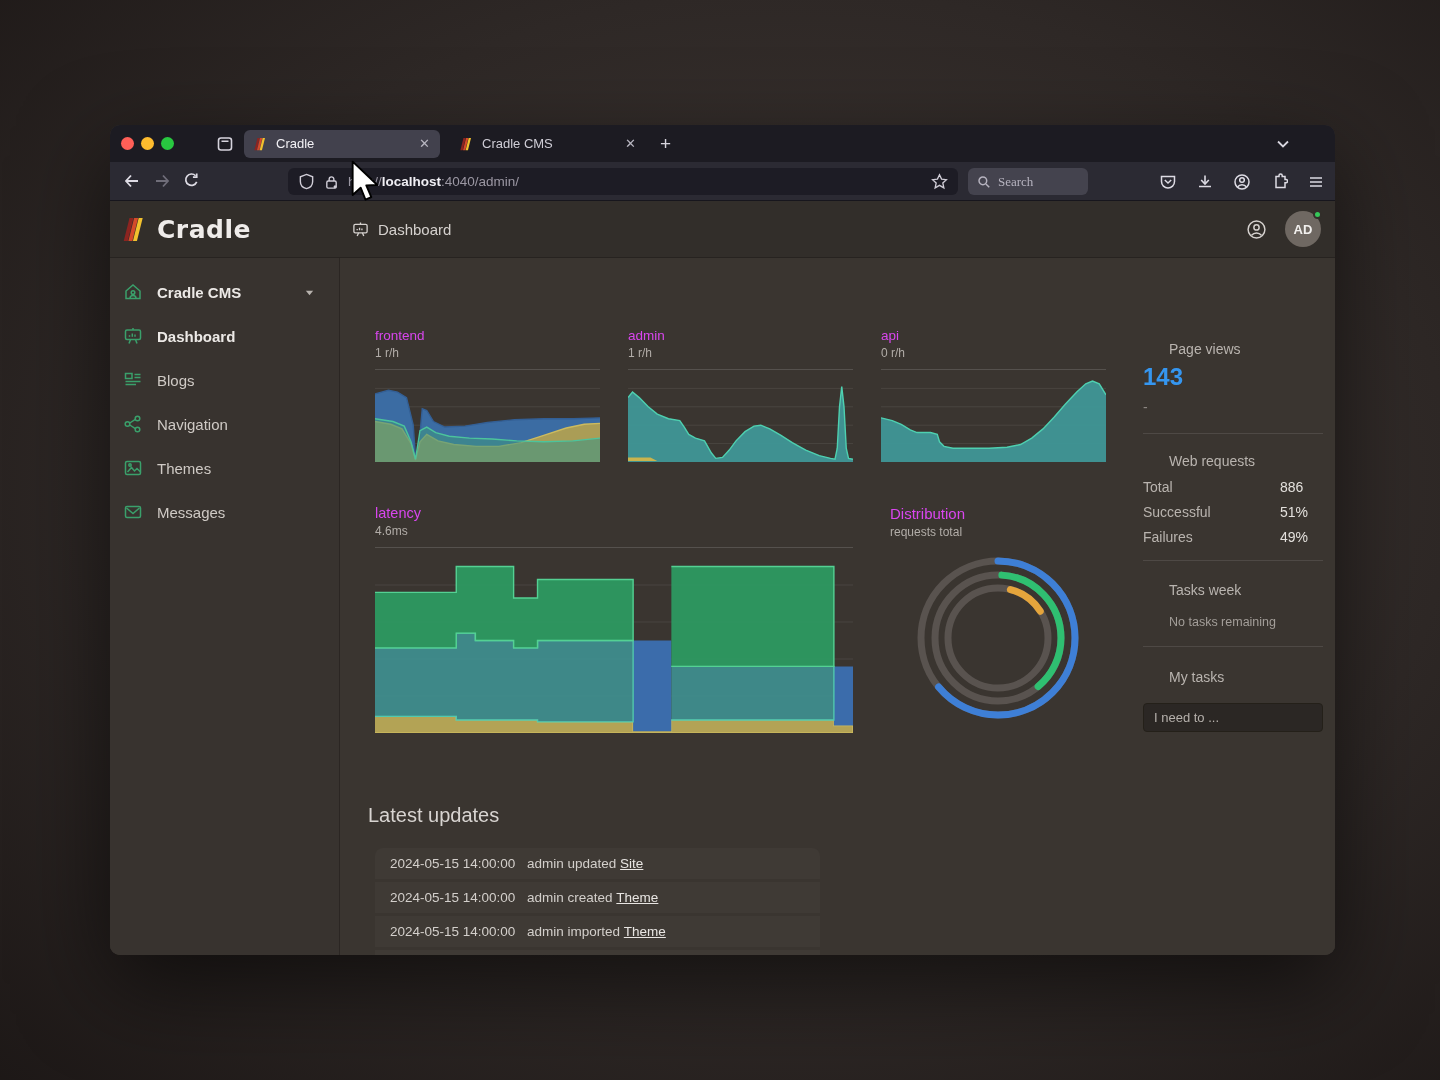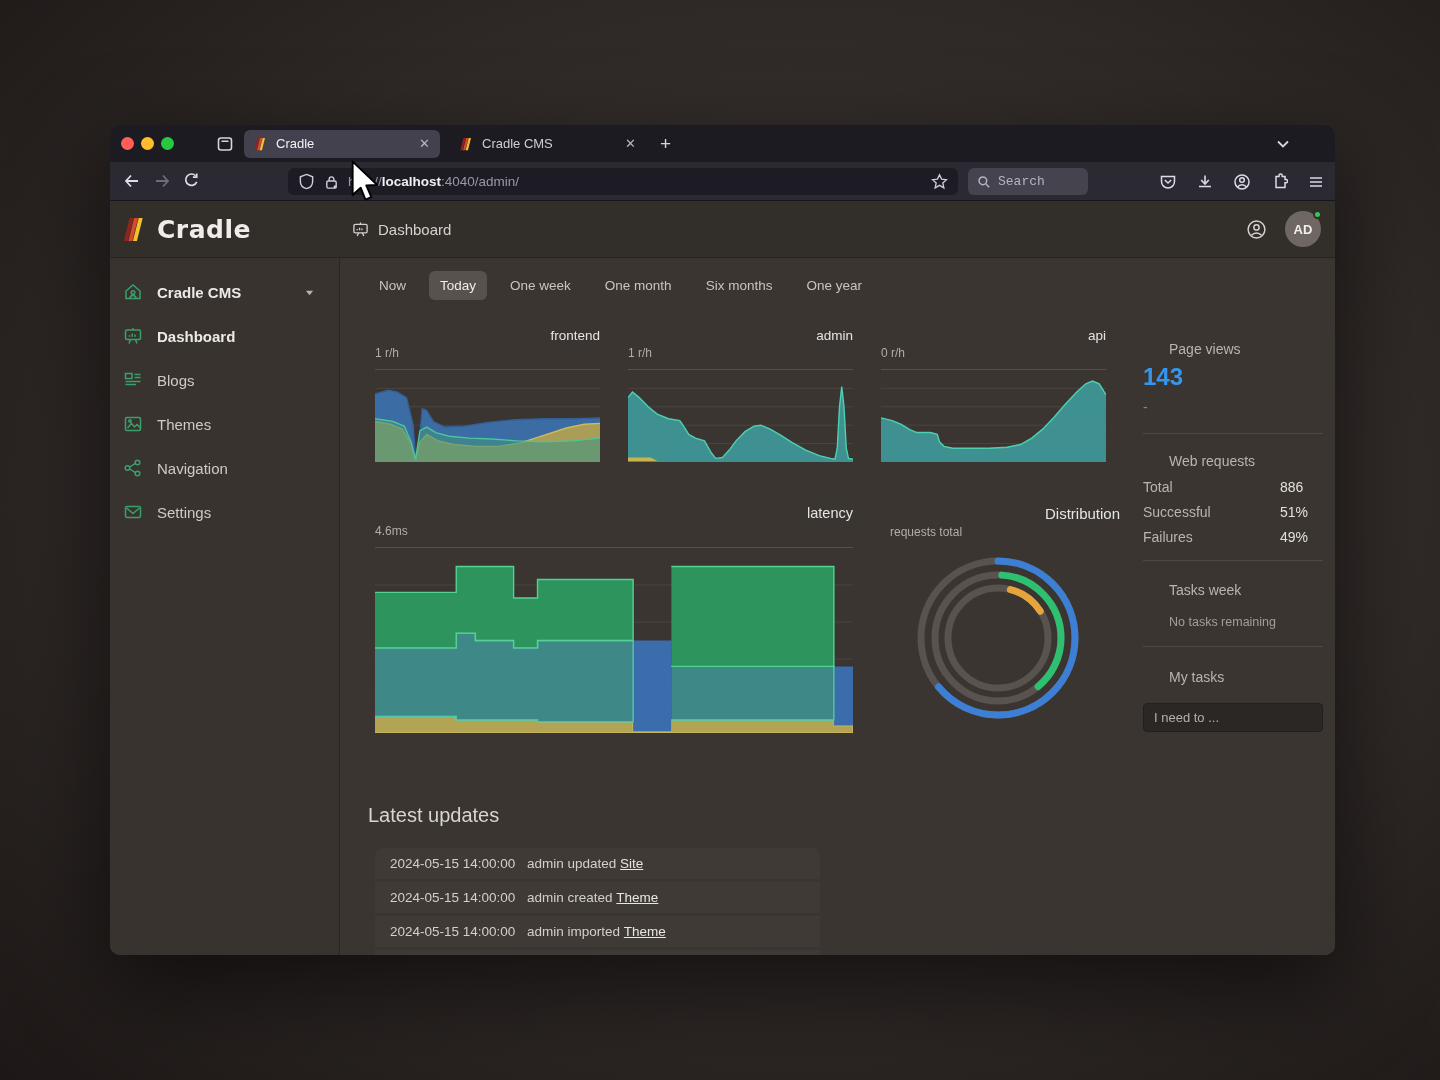--- a/index.html
+++ b/index.html
@@ -29,21 +29,21 @@
   .toolbar { position:absolute; left:0; top:37px; width:100%; height:39px; background:#2b2a33;
     display:flex; align-items:center; border-bottom:1px solid #17161d; }
   .navbtns { display:flex; gap:10px; margin-left:12px; color:#dddbe4; }
   .navbtns .dim { color:#6f6d79; }
   .urlbar { position:absolute; left:178px; top:6px; width:670px; height:27px; background:#1d1c25;
     border-radius:6px; display:flex; align-items:center; padding:0 10px; gap:9px; font-size:13.5px; }
   .url-text { flex:1; color:#9b97a3; white-space:nowrap; }
   .url-text b { color:#f0eff4; font-weight:bold; }
   .searchbox { position:absolute; left:858px; top:6px; width:120px; height:27px; background:#44434e;
     border-radius:6px; display:flex; align-items:center; padding:0 9px; gap:7px; }
-  .searchbox input { background:transparent; border:none; outline:none; color:#c9c6d1; font-size:13px; width:80px; font-family:Liberation Mono, monospace; }
+  .searchbox input { background:transparent; border:none; outline:none; color:#c9c6d1; font-size:13px; width:80px; font-family:Liberation Serif, serif; }
   .searchbox input::placeholder { color:#b6b3bf; }
   .tool-icons { position:absolute; right:10px; top:6px; height:27px; display:flex; align-items:center; gap:19px; color:#dddbe4; }
 
   
   .app { position:absolute; left:0; top:76px; width:100%; height:754px; background:#3a3530; }
   .appheader { position:absolute; left:0; top:0; width:100%; height:57px; background:#322e2a; border-bottom:1px solid #272320; display:flex; align-items:center; }
   .brand { display:flex; align-items:center; gap:9px; margin-left:12px; }
   .brand-name { font-size:25px; font-weight:bold; letter-spacing:.5px; color:#efecea; font-family:"DejaVu Sans",sans-serif; }
   .headnav { position:absolute; left:242px; display:flex; align-items:center; gap:9px; color:#d5d1ce; font-size:15px; }
   .headright { position:absolute; right:14px; display:flex; align-items:center; gap:18px; }
@@ -61,21 +61,21 @@
   .side-footer .chev { position:absolute; right:22px; color:#b8b3ae; }
   .version { position:absolute; left:78px; bottom:3px; font-size:9.5px; color:#6e6963; letter-spacing:.2px; }
 
   .content { position:absolute; left:230px; top:57px; width:995px; height:697px; background:#3a3530; }
 
   .timeranges { position:absolute; left:28px; top:13px; display:flex; align-items:center; gap:12px; font-size:13.5px; color:#c9c4bf; }
   .timeranges .tr { padding:7px 11px; border-radius:6px; }
   .timeranges .tr.selected { background:#58524c; color:#efecea; }
 
   .card { position:absolute; }
-  .card .c-title { font-size:13.5px; color:#e5e5e5;text-align:right; }
+  .card .c-title { font-size:13.5px; color:#d946ef; }
   .card .c-value { font-size:12px; color:#b2ada8; margin-top:3px; }
   .hairline { border-top:1px solid rgba(255,255,255,.14); }
   .plot { margin-top:9px; }
   .plot svg { display:block; }
 
   .statcol { position:absolute; left:803px; top:75px; width:180px; height:340px; font-size:14px; color:#b9b4af; }
   .statcol .sc-label { position:absolute; left:0;margin-left:26px; }
   .pv-num { position:absolute; left:0; top:30px; font-size:24px; font-weight:bold; color:#3596f0; }
   .pv-sub { position:absolute; left:0; top:66px; color:#8b8681; }
   .sc-div { position:absolute; left:0; width:180px; border-top:1px solid rgba(255,255,255,.1); }
@@ -300,56 +300,48 @@
             <rect x="2.5" y="3.5" width="6.5" height="5"></rect>
             <line x1="11.5" y1="4.5" x2="17.5" y2="4.5"></line>
             <line x1="11.5" y1="7.5" x2="17.5" y2="7.5"></line>
             <line x1="2.5" y1="11.5" x2="17.5" y2="11.5"></line>
             <line x1="2.5" y1="14.5" x2="13" y2="14.5"></line>
           </svg>
         <span>Blogs</span>
       </div>
       <div class="side-item">
         <svg class="side-icon icon" viewBox="0 0 20 20" fill="none" stroke="currentColor" stroke-width="1.5">
-            <rect x="2.5" y="3.5" width="15" height="13" rx="1.5"></rect>
-            <path d="M4.5,14 l4,-4.5 l3,3.5 l2.5,-2.5 l3.5,3.5"></path>
-            <circle cx="7" cy="7" r="1.2"></circle>
-          </svg>
-        <span>Themes</span>
-      </div>
-      <div class="side-item">
-        <svg class="side-icon icon" viewBox="0 0 20 20" fill="none" stroke="currentColor" stroke-width="1.5">
             <circle cx="4.5" cy="10" r="2.3"></circle>
             <circle cx="14.5" cy="4.5" r="2.3"></circle>
             <circle cx="14.5" cy="15.5" r="2.3"></circle>
             <line x1="6.8" y1="9" x2="12.3" y2="5.3"></line>
             <line x1="6.8" y1="11" x2="12.3" y2="14.7"></line>
           </svg>
         <span>Navigation</span>
       </div>
       <div class="side-item">
         <svg class="side-icon icon" viewBox="0 0 20 20" fill="none" stroke="currentColor" stroke-width="1.5">
+            <rect x="2.5" y="3.5" width="15" height="13" rx="1.5"></rect>
+            <path d="M4.5,14 l4,-4.5 l3,3.5 l2.5,-2.5 l3.5,3.5"></path>
+            <circle cx="7" cy="7" r="1.2"></circle>
+          </svg>
+        <span>Themes</span>
+      </div>
+      <div class="side-item">
+        <svg class="side-icon icon" viewBox="0 0 20 20" fill="none" stroke="currentColor" stroke-width="1.5">
             <rect x="2.5" y="4.5" width="15" height="11" rx="1.5"></rect>
             <polyline points="3.5,6 10,11.5 16.5,6"></polyline>
           </svg>
-        <span>Settings</span>
+        <span>Messages</span>
       </div>
 
     </div>
 
     <div class="content">
 
-      <div class="timeranges">
-        <span class="tr">Now</span>
-        <span class="tr selected">Today</span>
-        <span class="tr">One week</span>
-        <span class="tr">One month</span>
-        <span class="tr">Six months</span>
-        <span class="tr">One year</span>
-      </div>
 
       <div class="card" style="left:35px; top:70px; width:225px;">
         <div class="c-title">frontend</div>
         <div class="c-value">1 r/h</div>
         <div class="plot hairline">
             <svg width="225" height="92" viewBox="0 0 100 100" preserveAspectRatio="none">
               <line x1="0" x2="100" y1="20" y2="20" stroke="rgba(255,255,255,0.08)" vector-effect="non-scaling-stroke"></line>
               <line x1="0" x2="100" y1="40" y2="40" stroke="rgba(255,255,255,0.08)" vector-effect="non-scaling-stroke"></line>
               <line x1="0" x2="100" y1="60" y2="60" stroke="rgba(255,255,255,0.08)" vector-effect="non-scaling-stroke"></line>
               <line x1="0" x2="100" y1="80" y2="80" stroke="rgba(255,255,255,0.08)" vector-effect="non-scaling-stroke"></line>

